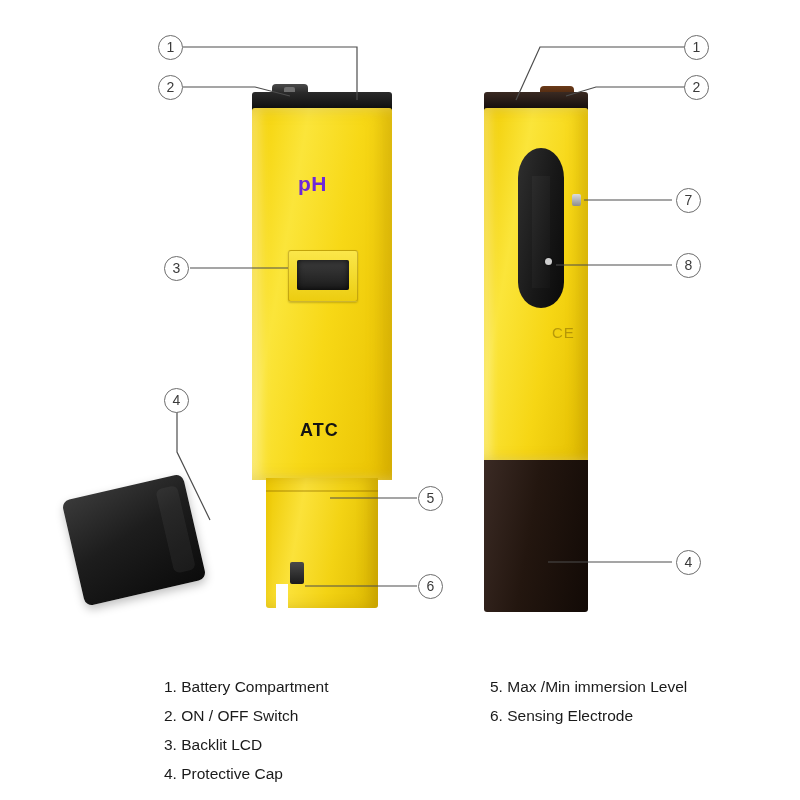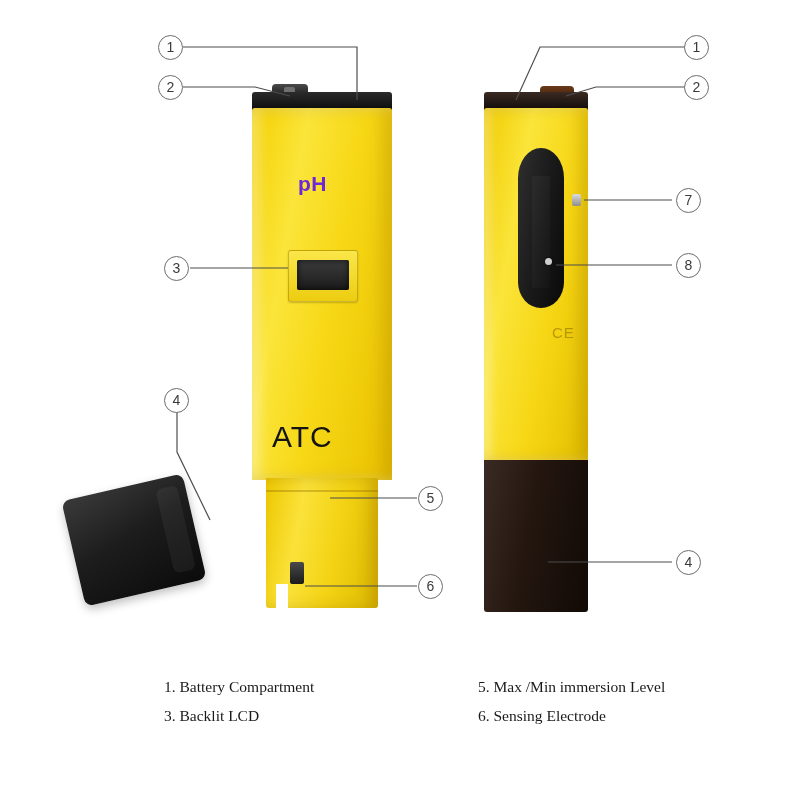--- a/index.html
+++ b/index.html
@@ -85,24 +85,24 @@
     left: 8px;
     top: 9px;
     width: 52px;
     height: 30px;
     background: linear-gradient(180deg, #3c3c3c 0%, #1b1b1b 100%);
     border-radius: 2px;
     box-shadow: inset 0 0 6px rgba(0,0,0,0.8);
   }
   .atc-label {
     position: absolute;
-    left: 272px;
+    left: 300px;
     top: 420px;
-    font-size: 30px;
-    font-weight: normal;
+    font-size: 18px;
+    font-weight: bold;
     color: #141414;
     letter-spacing: 1px;
   }
   .front-lower {
     position: absolute;
     left: 266px;
     top: 478px;
     width: 112px;
     height: 130px;
     background: linear-gradient(100deg, #edc800 0%, #fbe23a 30%, #f3d314 60%, #ddb900 100%);
@@ -265,27 +265,26 @@
     left: 0;
     top: 672px;
     width: 800px;
     height: 128px;
   }
   .legend-col {
     position: absolute;
     top: 0;
   }
   .legend-col.left { left: 164px; }
-  .legend-col.right { left: 478px; }
+  .legend-col.right { left: 490px; }
   .legend-item {
     font-size: 15.5px;
     line-height: 29px;
     color: #1a1a1a;
     white-space: nowrap;
-    font-family: Liberation Serif, serif;
   }
 
   svg.leaders {
     position: absolute;
     left: 0;
     top: 0;
     width: 800px;
     height: 800px;
     pointer-events: none;
   }
@@ -360,21 +359,23 @@
 
   <div class="marker" style="left:684px; top:35px;">1</div>
   <div class="marker" style="left:684px; top:75px;">2</div>
   <div class="marker" style="left:676px; top:188px;">7</div>
   <div class="marker" style="left:676px; top:253px;">8</div>
   <div class="marker" style="left:676px; top:550px;">4</div>
 
   <div class="legend">
     <div class="legend-col left">
       <div class="legend-item">1. Battery Compartment</div>
+      <div class="legend-item">2. ON / OFF Switch</div>
       <div class="legend-item">3. Backlit LCD</div>
+      <div class="legend-item">4. Protective Cap</div>
     </div>
     <div class="legend-col right">
       <div class="legend-item">5. Max /Min immersion Level</div>
       <div class="legend-item">6. Sensing Electrode</div>
     </div>
   </div>
 
 </div>
 
 </body></html>

